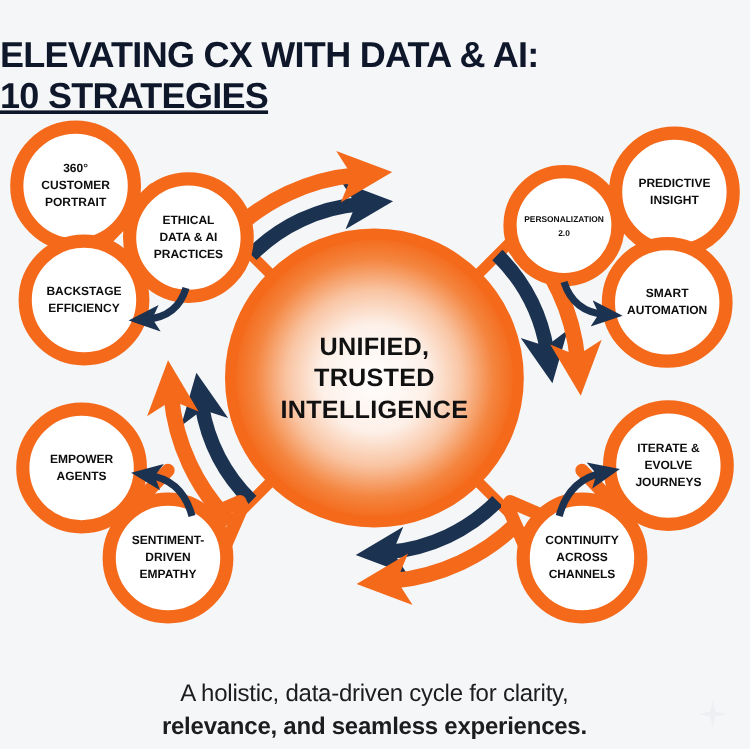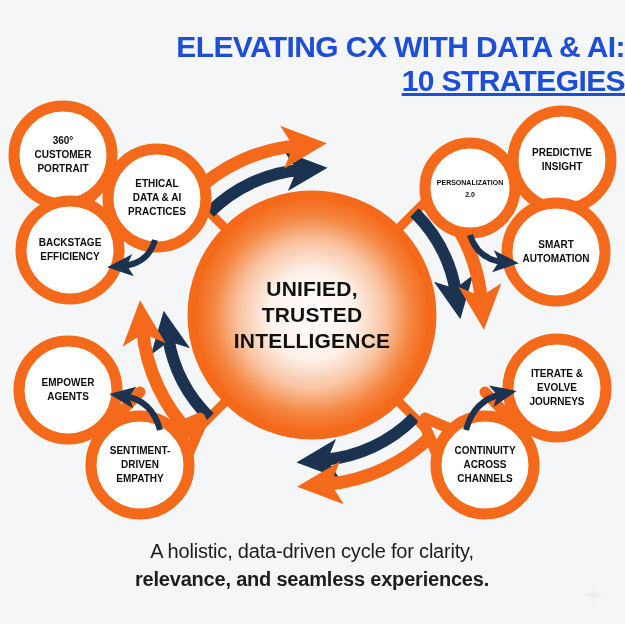--- a/index.html
+++ b/index.html
@@ -7,30 +7,30 @@
     width:625px;height:624px;
     background:#f5f6f8;
     font-family:"Liberation Sans", sans-serif;
     overflow:hidden;
     position:relative;
   }
   #stage{position:relative;width:625px;height:624px;}
 
   .title{
     position:absolute;top:30px;left:0;width:625px;
-    text-align:right;
+    text-align:left;
     font-size:30px;font-weight:bold;
     letter-spacing:-0.6px;
     line-height:1.12;
-    color:#1d4ed8;
+    color:#0f172a;
   }
   .title .l2{display:block;text-decoration:underline;}
 
   .caption{
-    position:absolute;top:537px;left:0;width:624px;
+    position:absolute;top:564px;left:0;width:624px;
     text-align:center;
     font-size:20px;line-height:1.42;
     color:#1d1d1f;
     letter-spacing:-0.2px;
   }
   .caption .l2{display:block;font-weight:bold;}
 
   #diagram{position:absolute;top:100px;left:0;width:625px;height:430px;}
 
   .node-label{

